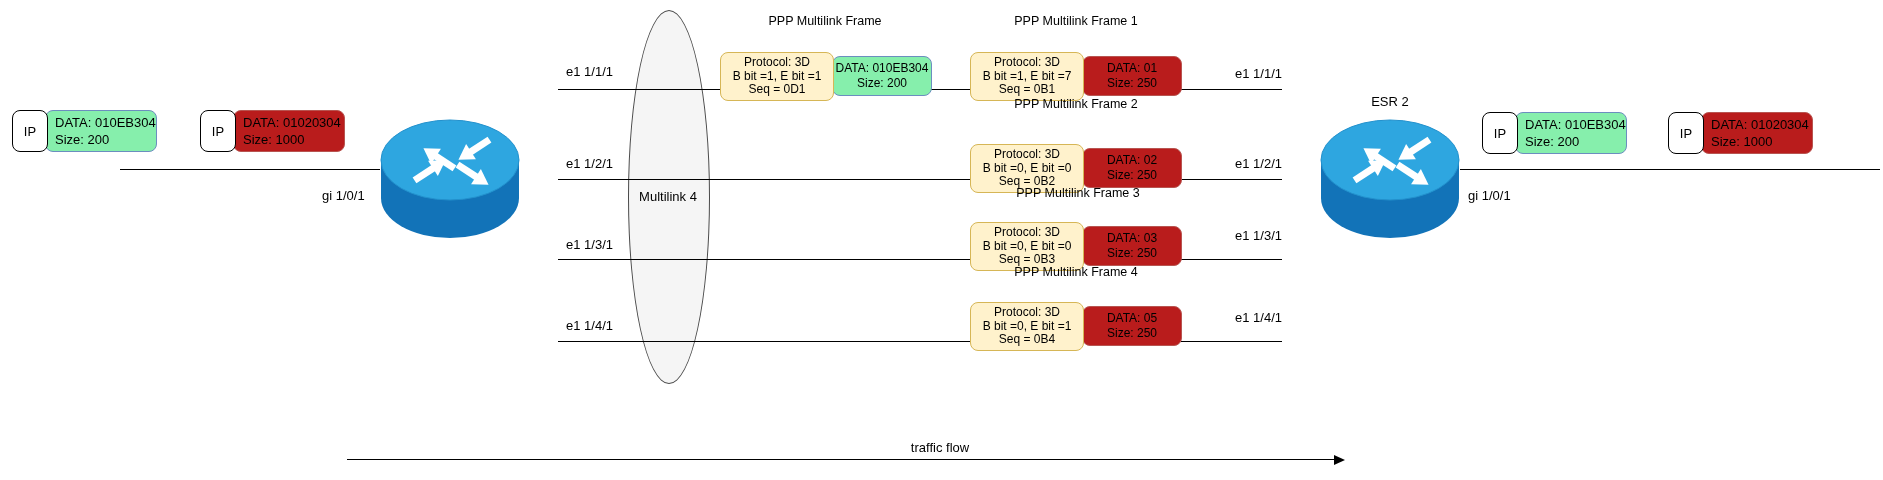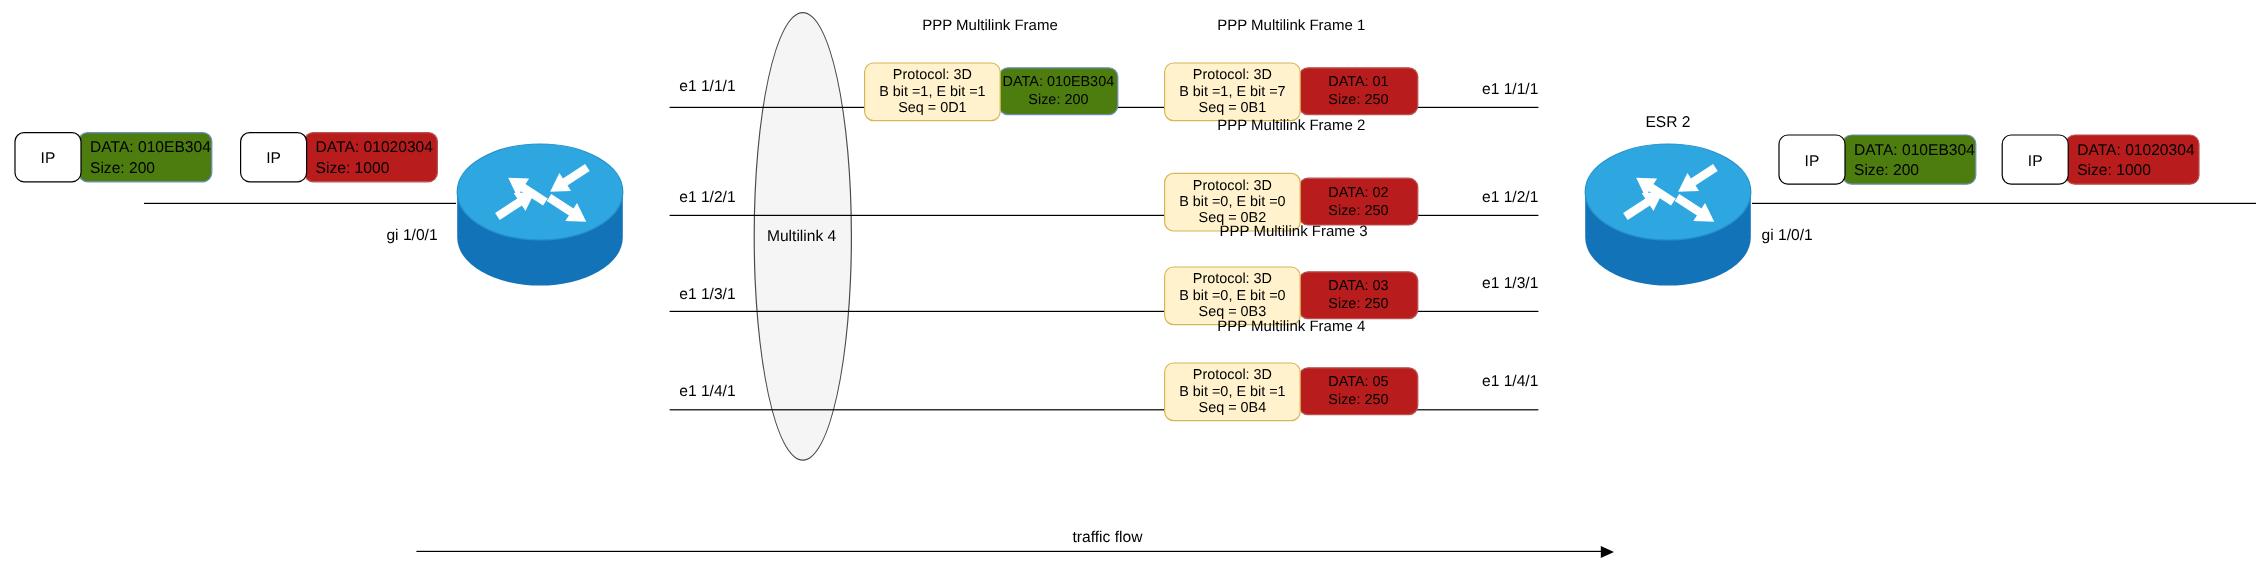--- a/index.html
+++ b/index.html
@@ -4,26 +4,26 @@
 <style>
   html,body {margin:0; padding:0; background:#ffffff;}
   .canvas {position:relative; width:1883px; height:480px; background:#ffffff;
            font-family:"Liberation Sans", sans-serif; color:#000; overflow:hidden;}
 
   .wire {position:absolute; height:0; border-top:1.5px solid #000; z-index:2;}
   .lbl  {position:absolute; font-size:13px; white-space:nowrap; z-index:3;}
 
   .box  {border:1px solid; border-radius:8px; box-sizing:border-box; background:#fff;}
   .yellow {background:#FFF2CC; border-color:#D6B656;}
-  .blue   {background:#4d7c0f; border-color:#6C8EBF;}
+  .blue   {background:#86efac; border-color:#6C8EBF;}
   .red    {background:#b91c1c; border-color:#B85450;}
 
   
   .pkt {position:absolute; display:flex; height:42px; z-index:3;}
-  .pkt .ip   {width:56px; display:flex; align-items:center; justify-content:center;
+  .pkt .ip   {width:36px; display:flex; align-items:center; justify-content:center;
               font-size:13px; position:relative; z-index:2;}
   .pkt .pdata{width:112px; display:flex; flex-direction:column; justify-content:center;
               padding-left:9px; font-size:13px; line-height:17px; margin-left:-3px; z-index:1;}
 
   
   .frame-title {position:absolute; font-size:12.5px; text-align:center; z-index:3;}
   .frow {position:absolute; display:flex; align-items:center; z-index:3;margin-top:15px;}
   .frow .hdr   {width:114px; text-align:center; font-size:12px; line-height:13.5px;
                 padding:3px 0; position:relative; z-index:2;}
   .frow .fdata {width:100px; text-align:center; font-size:12px; line-height:15px;
@@ -35,21 +35,21 @@
                   font-size:13px; z-index:4;}
 
   .router {position:absolute; z-index:3;}
   .router-label {position:absolute; width:140px; text-align:center; font-size:13px; z-index:3;}
 
   .flow-line {position:absolute; left:347px; top:459px; width:990px; height:0;
               border-top:1.5px solid #000;}
   .flow-head {position:absolute; left:1334px; top:455px; width:0; height:0;
               border-left:11px solid #000; border-top:5px solid transparent;
               border-bottom:5px solid transparent;}
-  .flow-label {position:absolute; left:752px; top:440px; width:200px; text-align:right;
+  .flow-label {position:absolute; left:840px; top:440px; width:200px; text-align:center;
                font-size:13px;}
 </style>
 </head>
 <body>
 
 <div class="canvas">
 
   <div class="pkt" style="left:12px; top:110px;">
     <div class="box ip">IP</div>
     <div class="box pdata blue">

